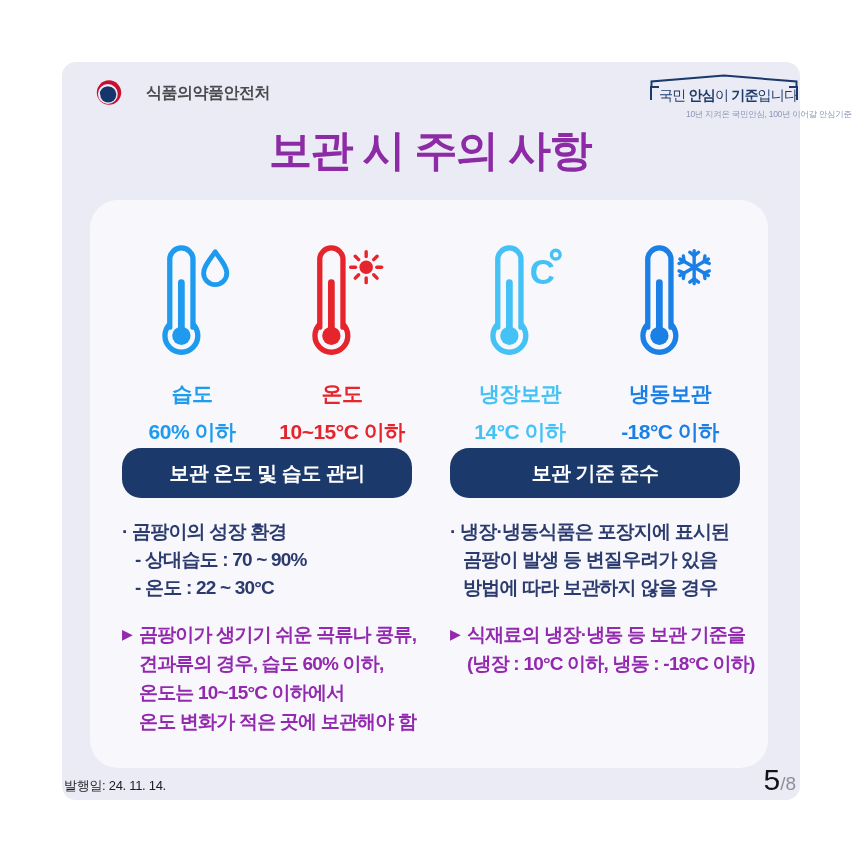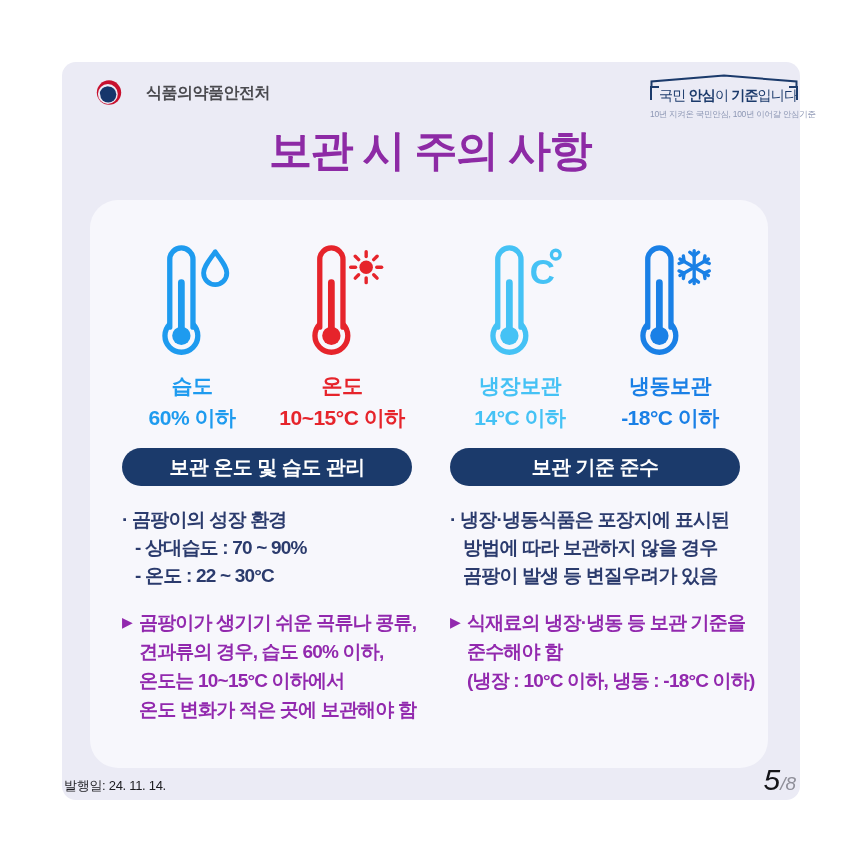--- a/index.html
+++ b/index.html
@@ -13,48 +13,48 @@
   .logo-text{font-size:16px;color:#4A4A4F;font-weight:600;letter-spacing:-0.5px;}
   .badge{position:absolute;right:62px;top:74px;width:148px;}
   .badge-roof svg{display:block;width:148px;height:14px;}
   .badge-main{position:relative;margin-top:-2px;padding:1px 9px 2px;text-align:left;
               font-size:14px;color:#1B3A6B;letter-spacing:-0.8px;white-space:nowrap;}
   .badge-main b{font-weight:800;}
   .bracket{position:absolute;top:0;width:7px;height:12px;}
   .bracket.l{left:0;border-left:2px solid #1B3A6B;border-top:2px solid #1B3A6B;}
   .bracket.r{right:0;border-right:2px solid #1B3A6B;border-top:2px solid #1B3A6B;}
   .badge-sub{margin-top:2px;text-align:center;font-size:8.5px;color:#8D97B4;
-             letter-spacing:-0.3px;white-space:nowrap;}
+             letter-spacing:-0.3px;white-space:nowrap;margin-left:36px;}
   .title{position:absolute;left:0;right:0;top:122px;text-align:center;
          font-size:43px;font-weight:800;letter-spacing:-1.5px;color:var(--c,#8D2AA5);}
   
   .card{position:absolute;left:90px;top:200px;width:678px;height:568px;
         background:#F7F7FC;border-radius:28px;}
   .card-inner{display:flex;gap:38px;padding:44px 28px 0 32px;}
   .col{width:290px;flex:0 0 290px;}
   .thermo-row{display:flex;justify-content:center;gap:22px;height:178px;}
   .thermo-item{width:128px;text-align:center;color:var(--c,#1E9BEF);}
   .thermo-item svg{display:block;margin:0 auto;width:88px;height:116px;}
-  .ind-name{font-size:21px;font-weight:800;margin-top:12px;letter-spacing:-0.5px;white-space:nowrap;}
-  .ind-value{font-size:21px;font-weight:800;margin-top:4px;letter-spacing:-0.5px;white-space:nowrap;}
-  .pill{margin-top:26px;height:38px;border-radius:19px;background:var(--c,#1B3A6B);
+  .ind-name{font-size:21px;font-weight:800;margin-top:20px;letter-spacing:-0.5px;white-space:nowrap;}
+  .ind-value{font-size:21px;font-weight:800;margin-top:10px;letter-spacing:-0.5px;white-space:nowrap;}
+  .pill{margin-top:26px;height:50px;border-radius:19px;background:var(--c,#1B3A6B);
         color:#ffffff;font-size:20px;font-weight:700;letter-spacing:-0.5px;
         display:flex;align-items:center;justify-content:center;}
   .info{margin-top:20px;font-size:19px;font-weight:700;color:var(--c,#2B3B6D);
         line-height:28px;letter-spacing:-0.8px;}
   .info .line{white-space:nowrap;}
   .info .indent{padding-left:13px;}
   .note{margin-top:18px;display:flex;font-size:19px;font-weight:600;
         color:var(--c,#9229AE);line-height:29px;letter-spacing:-0.8px;}
   .note .marker{flex:0 0 auto;font-size:14px;line-height:29px;margin-right:7px;}
   .note-lines div{white-space:nowrap;}
   
   .footer-date{position:absolute;left:64px;top:777px;font-size:13px;font-weight:500;
                color:#1C1C20;letter-spacing:-0.3px;}
-  .page-num{position:absolute;right:64px;top:763px;white-space:nowrap;font-style:italic;}
+  .page-num{position:absolute;right:64px;top:763px;white-space:nowrap;}
   .page-num .cur{font-size:30px;color:#141418;}
   .page-num .tot{font-size:19px;color:#8F8F99;}
 </style>
 </head>
 <body>
 
 <div class="page">
   <div class="panel"></div>
 
   <div class="logo">
@@ -186,29 +186,28 @@
             <div class="ind-value">-18°C 이하</div>
           </div>
         </div>
 
         <div class="pill" style="--c: #1B3A6B;">
           <span>보관 기준 준수</span>
         </div>
 
         <div class="info" style="--c: #2B3B6D;">
           <div class="line">· 냉장·냉동식품은 포장지에 표시된</div>
+          <div class="line indent">곰팡이 발생 등 변질우려가 있음</div>
           <div class="line indent">방법에 따라 보관하지 않을 경우</div>
-          <div class="line indent">곰팡이 발생 등 변질우려가 있음</div>
         </div>
 
         <div class="note" style="--c: #9229AE;">
           <span class="marker">▶</span>
           <div class="note-lines">
             <div>식재료의 냉장·냉동 등 보관 기준을</div>
-            <div>준수해야 함</div>
             <div>(냉장 : 10°C 이하, 냉동 : -18°C 이하)</div>
           </div>
         </div>
       </section>
 
     </div>
   </div>
 
   <div class="footer-date">발행일: 24. 11. 14.</div>
   <div class="page-num">

